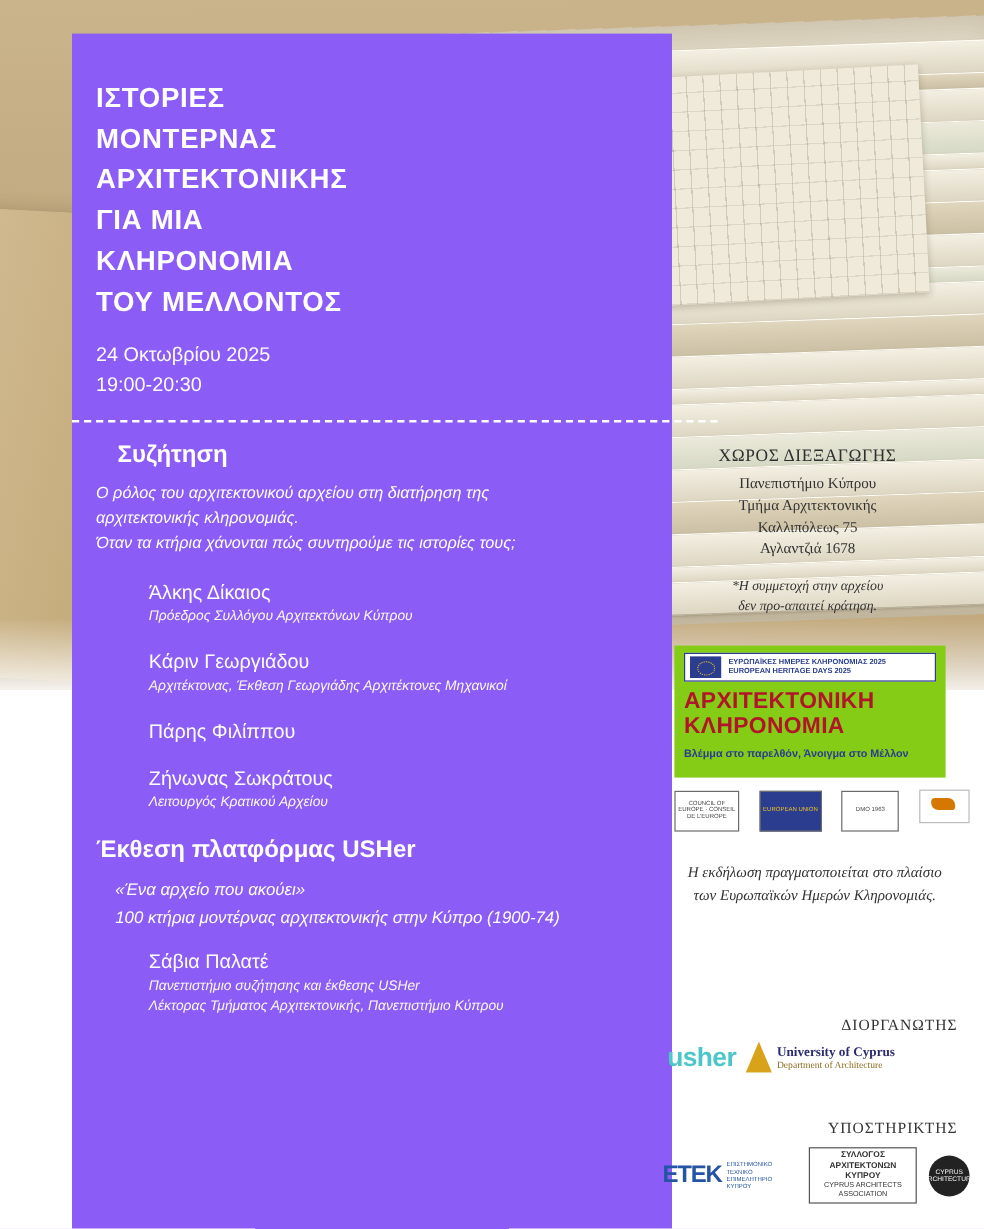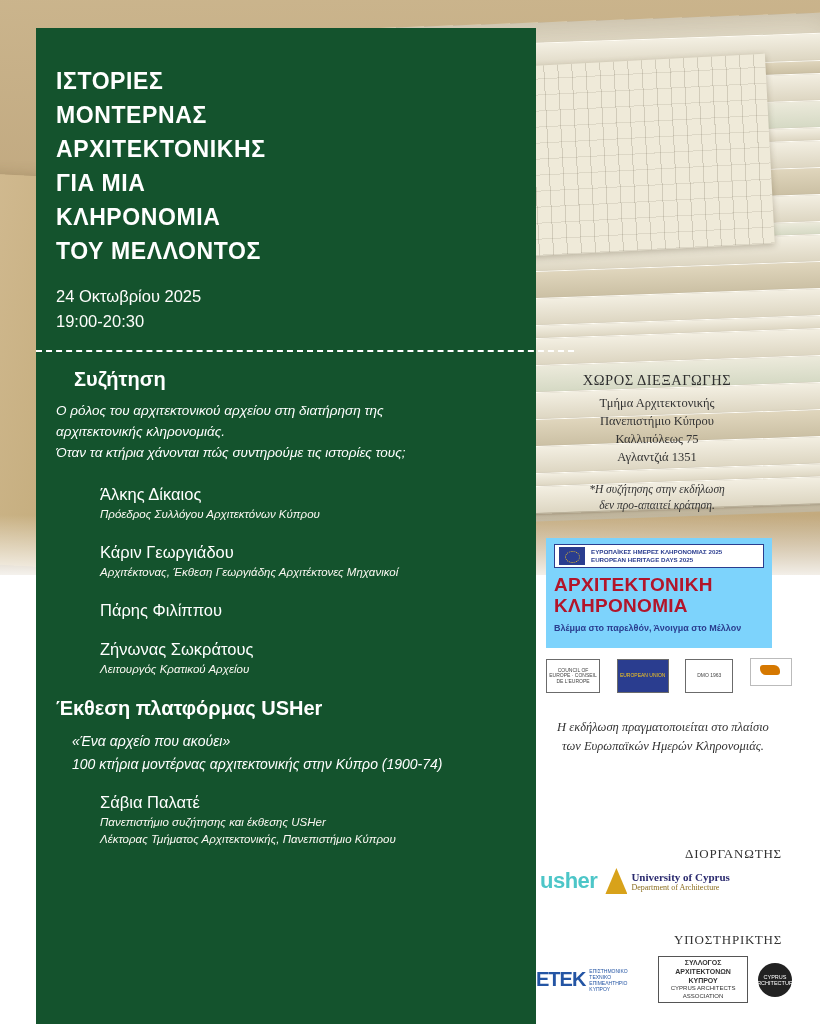--- a/index.html
+++ b/index.html
@@ -101,23 +101,23 @@
   }
   .photo .fade-bottom {
     position: absolute;
     left: 0; bottom: 0; width: 820px; height: 60px;
     background: linear-gradient(180deg, rgba(255,255,255,0) 0%, rgba(255,255,255,0.85) 100%);
   }
 
   
   .panel {
     position: absolute;
-    left: 36px; top: 28px;
+    left: 60px; top: 28px;
     width: 500px; height: 996px;
-    background: #14532d;
+    background: #8b5cf6;
     color: #ffffff;
     padding: 0;
     box-sizing: border-box;
   }
   .panel .pad {
     padding: 36px 30px 0 20px;
   }
   .title {
     font-size: 23px;
     font-weight: bold;
@@ -176,21 +176,21 @@
     font-size: 14px;
     font-style: italic;
     line-height: 1.6;
     margin: 0 0 18px 16px;
     color: #ffffff;
   }
 
   
   .right {
     position: absolute;
-    left: 532px; top: 0;
+    left: 548px; top: 0;
     width: 264px; height: 1024px;
   }
   .venue {
     position: absolute;
     left: 0; top: 372px;
     width: 250px;
     text-align: center;
     color: #3a3a3a;
     font-family: "Liberation Serif", serif;
   }
@@ -211,21 +211,21 @@
     font-style: italic;
     line-height: 1.45;
     color: #333333;
   }
 
   
   .ehd {
     position: absolute;
     left: 14px; top: 538px;
     width: 226px; height: 110px;
-    background: #7dd3fc;
+    background: #84cc16;
     box-sizing: border-box;
     padding: 6px 8px 0 8px;
   }
   .ehd .bar {
     display: flex;
     align-items: center;
     gap: 6px;
     background: #ffffff;
     border: 1px solid #2a3d8f;
     padding: 2px 4px;
@@ -495,26 +495,26 @@
         <div class="role">Πανεπιστήμιο συζήτησης και έκθεσης USHer</div>
         <div class="role">Λέκτορας Τμήματος Αρχιτεκτονικής, Πανεπιστήμιο Κύπρου</div>
       </div>
     </div>
   </div>
 
   <div class="right">
 
     <div class="venue">
       <div class="vh">ΧΩΡΟΣ ΔΙΕΞΑΓΩΓΗΣ</div>
+      <div class="vl">Πανεπιστήμιο Κύπρου</div>
       <div class="vl">Τμήμα Αρχιτεκτονικής</div>
-      <div class="vl">Πανεπιστήμιο Κύπρου</div>
       <div class="vl">Καλλιπόλεως 75</div>
-      <div class="vl">Αγλαντζιά 1351</div>
+      <div class="vl">Αγλαντζιά 1678</div>
       <div class="note">
-        <div>*Η συζήτησης στην εκδήλωση</div>
+        <div>*Η συμμετοχή στην αρχείου</div>
         <div>δεν προ-απαιτεί κράτηση.</div>
       </div>
     </div>
 
     <div class="ehd">
       <div class="bar">
         <div class="eu"></div>
         <div class="bar-txt">
           <div>ΕΥΡΩΠΑΪΚΕΣ ΗΜΕΡΕΣ ΚΛΗΡΟΝΟΜΙΑΣ 2025</div>
           <div>EUROPEAN HERITAGE DAYS 2025</div>

